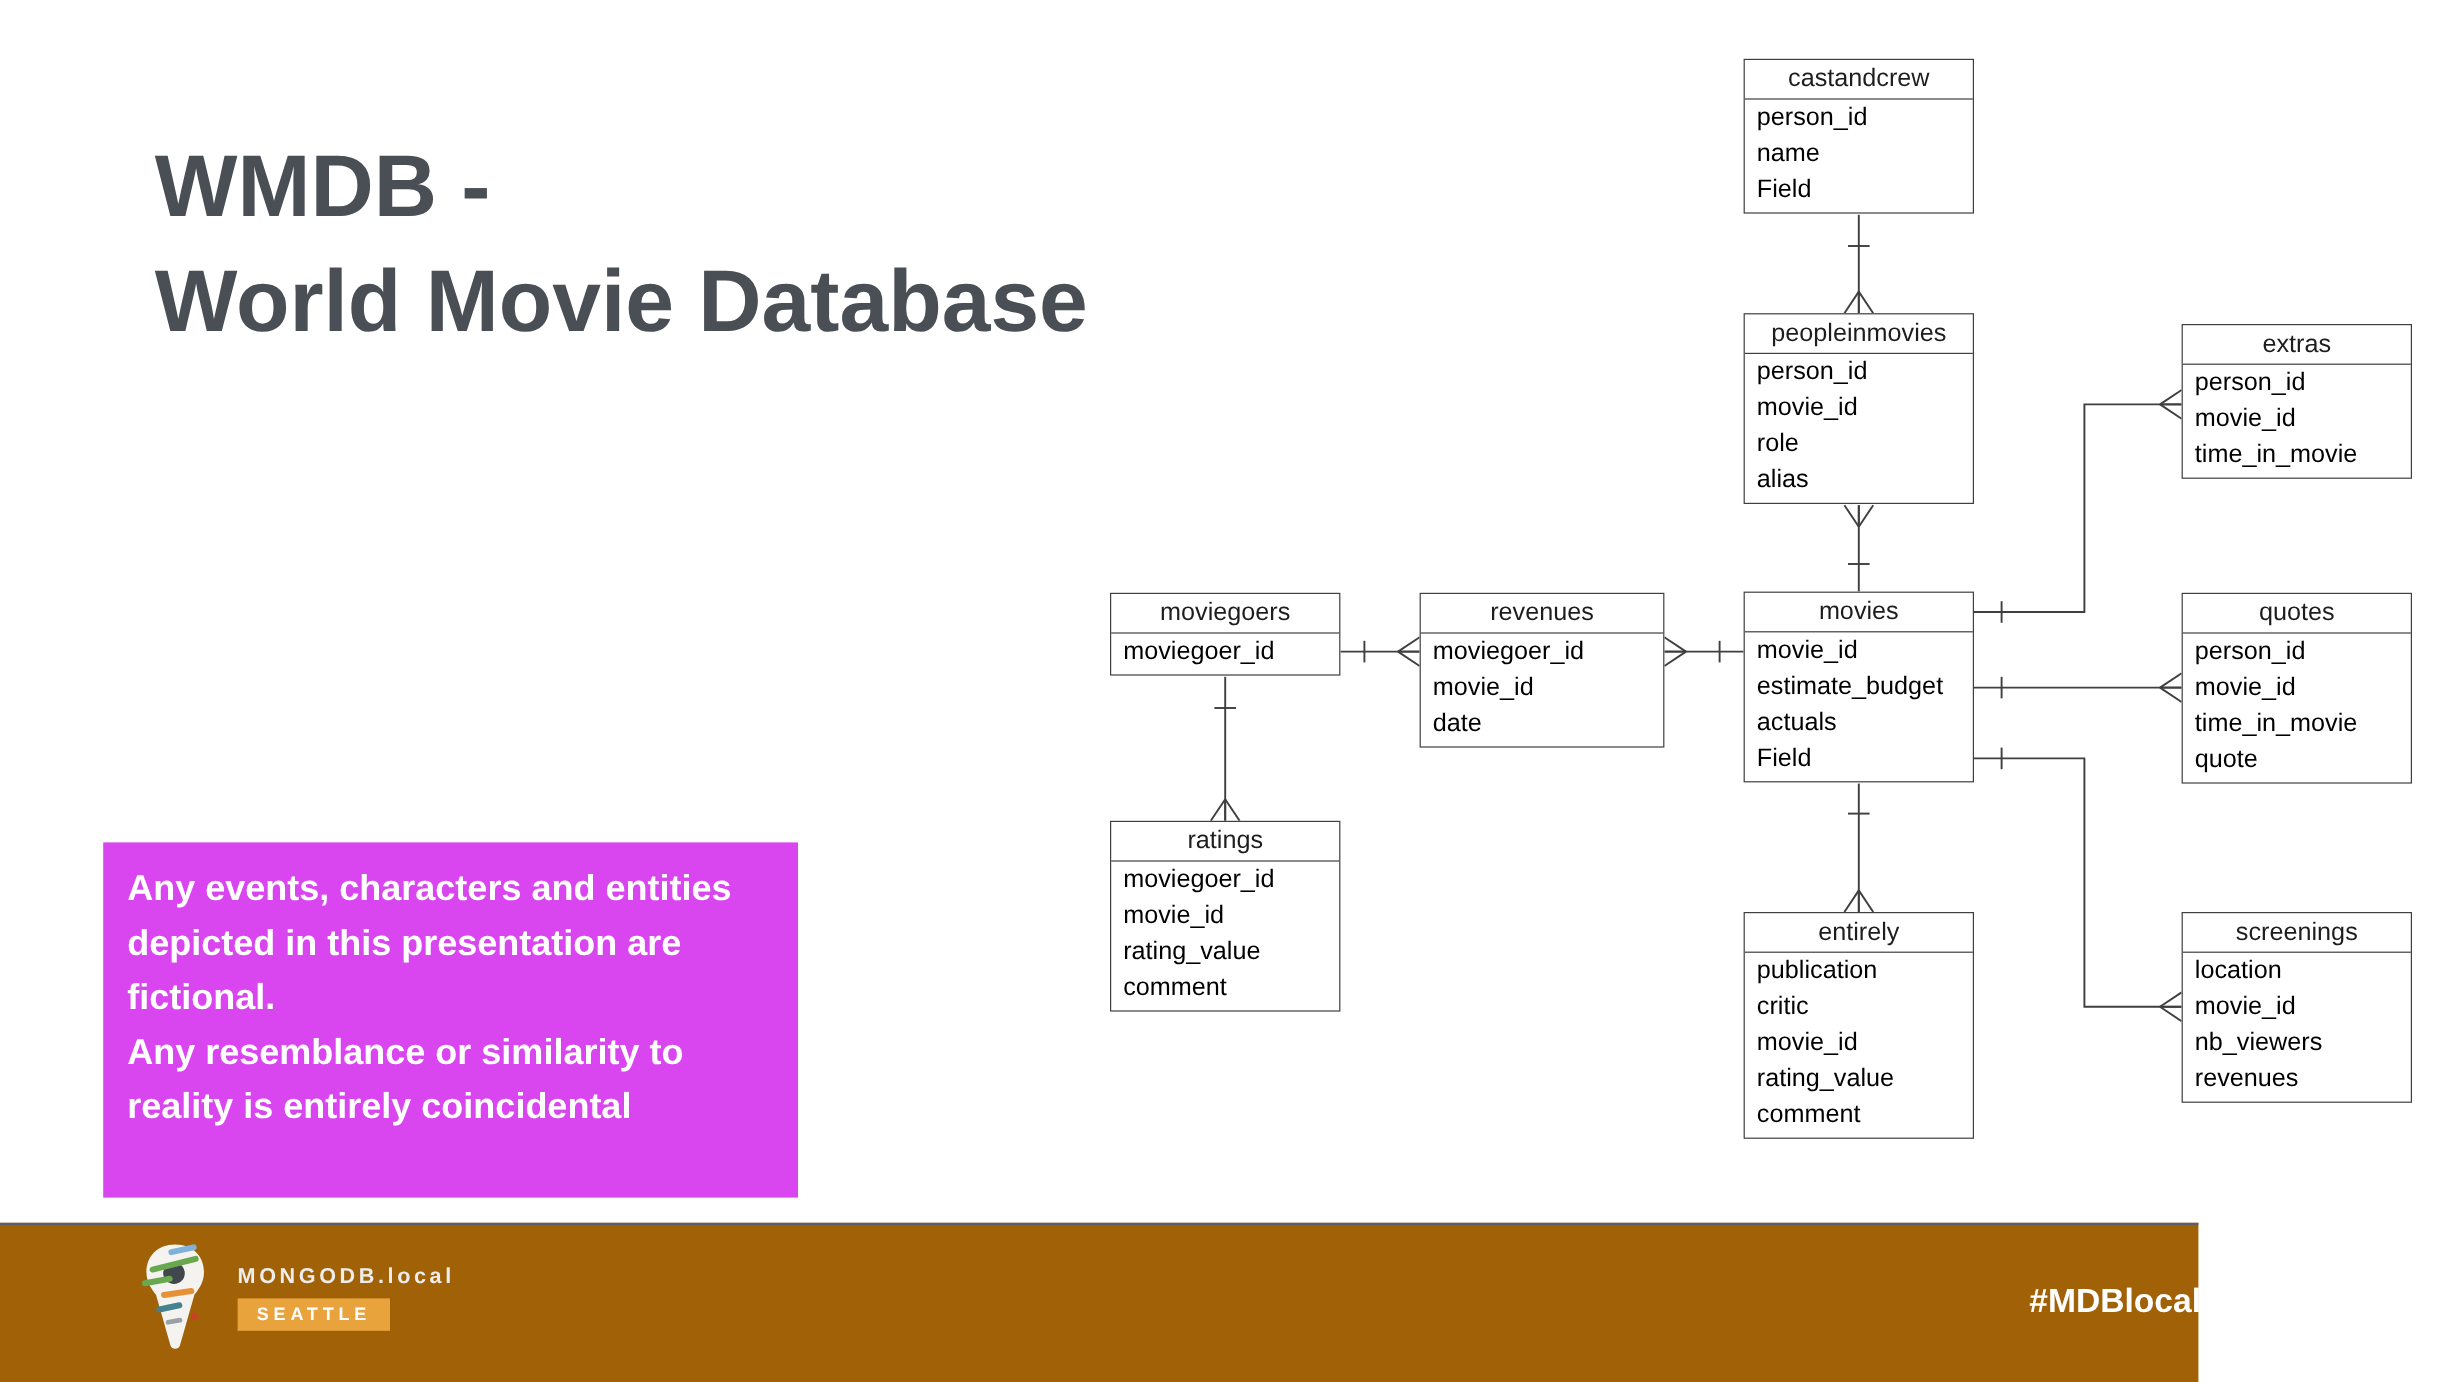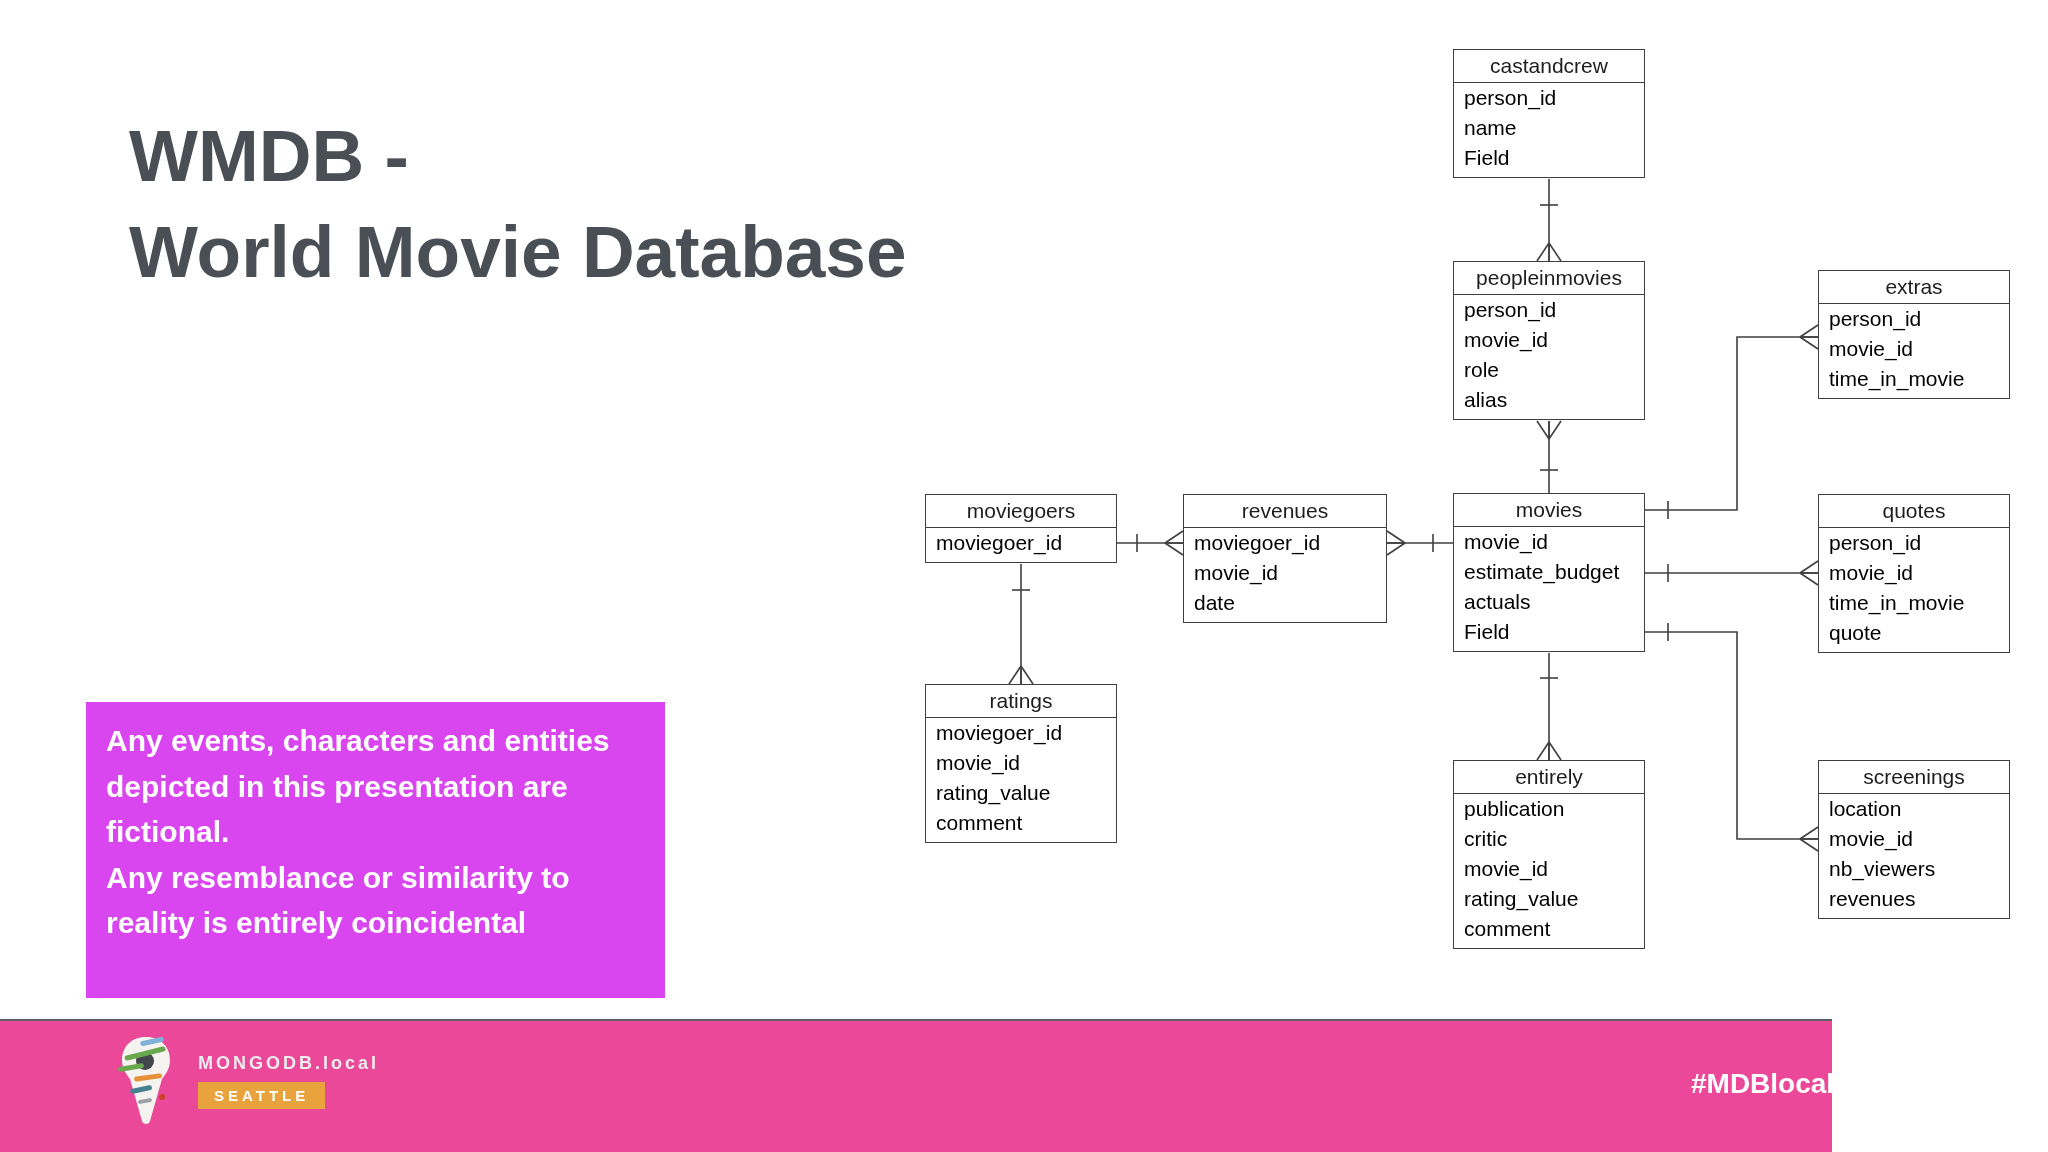--- a/index.html
+++ b/index.html
@@ -28,21 +28,21 @@
   .entity-title{
     height:32px;line-height:32px;text-align:center;
     border-bottom:1.5px solid #3f3f3f;font-size:21px;color:#1d1d1d;
   }
   .entity-field{
     height:30px;line-height:30px;padding-left:10px;
     font-size:21px;color:#000000;white-space:nowrap;
   }
   .footer{
     position:absolute;left:0;top:1019px;width:1832px;height:133px;
-    background:#ec4899;border-top:2px solid #5c6066;box-sizing:border-box;
+    background:#a16207;border-top:2px solid #5c6066;box-sizing:border-box;
   }
   .logo{position:absolute;left:114px;top:12px;display:flex;align-items:center;gap:20px;}
   .logo-text{display:flex;flex-direction:column;align-items:flex-start;}
   .brand{font-size:18px;font-weight:700;letter-spacing:3px;color:#ededed;}
   .city-badge{
     margin-top:8px;background:#e8a33d;color:#fff;
     font-size:15px;font-weight:700;letter-spacing:4px;padding:5px 16px;
   }
   .hashtag{position:absolute;left:1691px;top:47px;font-size:28px;font-weight:700;color:#fff;}
 </style>

